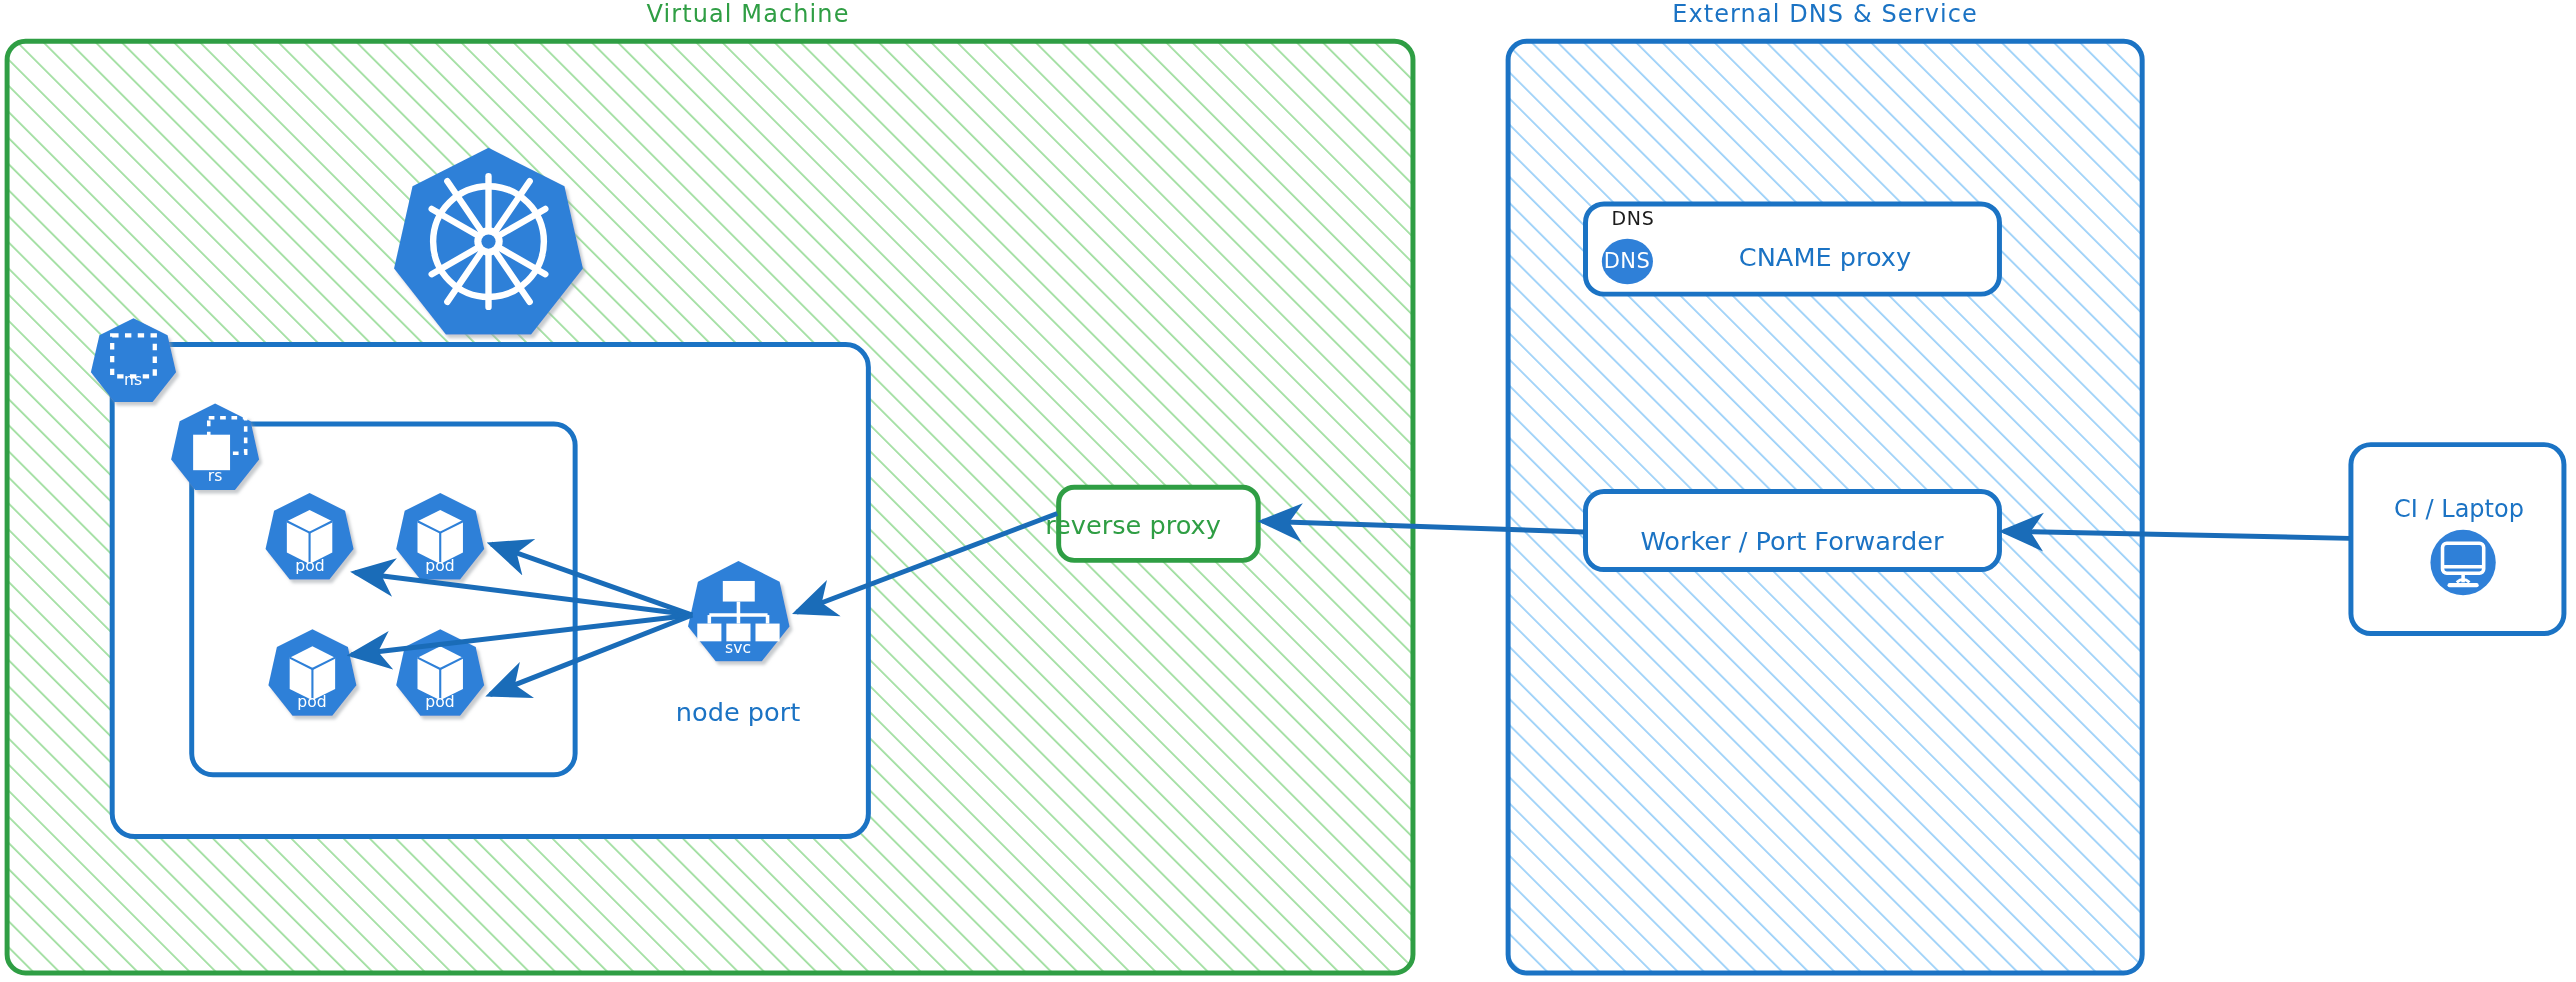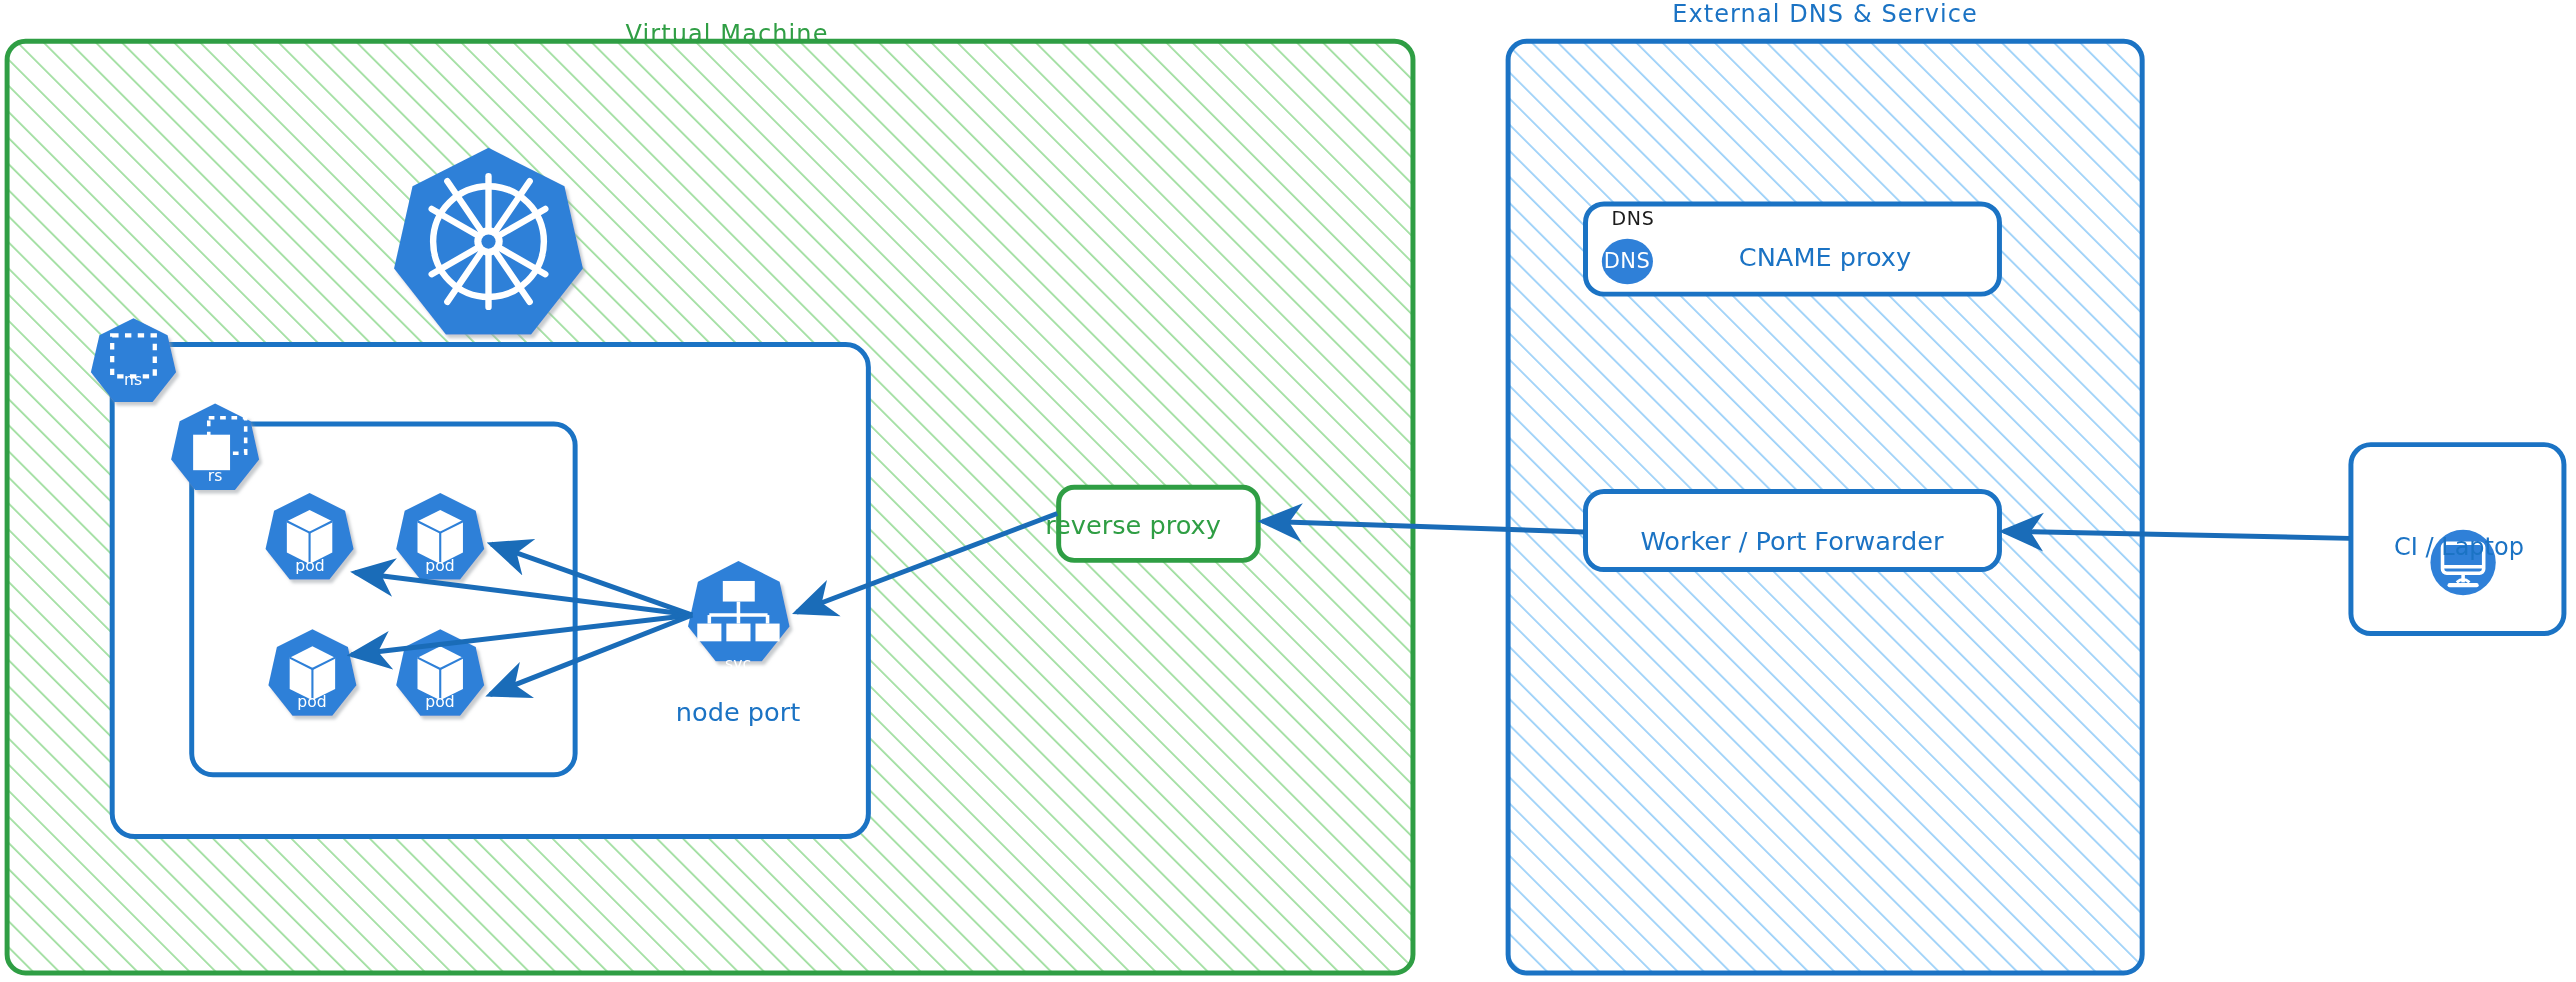--- a/index.html
+++ b/index.html
@@ -204,43 +204,43 @@
       <line x1="975" y1="866" x2="690" y2="978"></line>
     </g>
 
     <line x1="1489" y1="723" x2="1122" y2="862" stroke="#1a6cb8" stroke-width="7" marker-end="url(#arrow-head)"></line>
 
     <line x1="2231" y1="749" x2="1778" y2="734" stroke="#1a6cb8" stroke-width="7" marker-end="url(#arrow-head)"></line>
 
     <line x1="3309" y1="758" x2="2822" y2="748" stroke="#1a6cb8" stroke-width="7" marker-end="url(#arrow-head)"></line>
   </svg>
 
-  <div class="zone-title vm" style="left:727px; top:0px;margin-top:20px;">Virtual Machine</div>
+  <div class="zone-title vm" style="left:748px; top:0px;">Virtual Machine</div>
 
   <div class="zone-title ext" style="left:1825px; top:0px;">External DNS &amp; Service</div>
 
   <span class="hex-cap" style="left:133px; top:380px;">ns</span>
 
   <span class="hex-cap" style="left:215px; top:476px;">rs</span>
 
   <span class="hex-cap" style="left:310px; top:566px;">pod</span>
   <span class="hex-cap" style="left:440px; top:566px;">pod</span>
   <span class="hex-cap" style="left:312px; top:702px;">pod</span>
   <span class="hex-cap" style="left:440px; top:702px;">pod</span>
 
-  <span class="hex-cap" style="left:738px; top:648px;margin-top:16px;">svc</span>
+  <span class="hex-cap" style="left:738px; top:648px;">svc</span>
 
   <div class="node-label lbl-blue" style="left:738px; top:712px;">node port</div>
 
   <div class="node-label lbl-green" style="left:1133px; top:525px;">reverse proxy</div>
 
   <div class="node-label lbl-black-sm" style="left:1633px; top:218px;">DNS</div>
 
   <span class="dns-badge-text" style="left:1627px; top:261px;">DNS</span>
 
   <div class="node-label lbl-blue" style="left:1825px; top:257px;">CNAME proxy</div>
 
   <div class="node-label lbl-blue" style="left:1792px; top:533px;margin-top:8px;">Worker / Port Forwarder</div>
 
-  <div class="node-label lbl-blue-sm" style="left:2459px; top:547px;">CI / Laptop</div>
+  <div class="node-label lbl-blue-sm" style="left:2459px; top:509px;">CI / Laptop</div>
 
 </div>
 
 
 </body></html>

